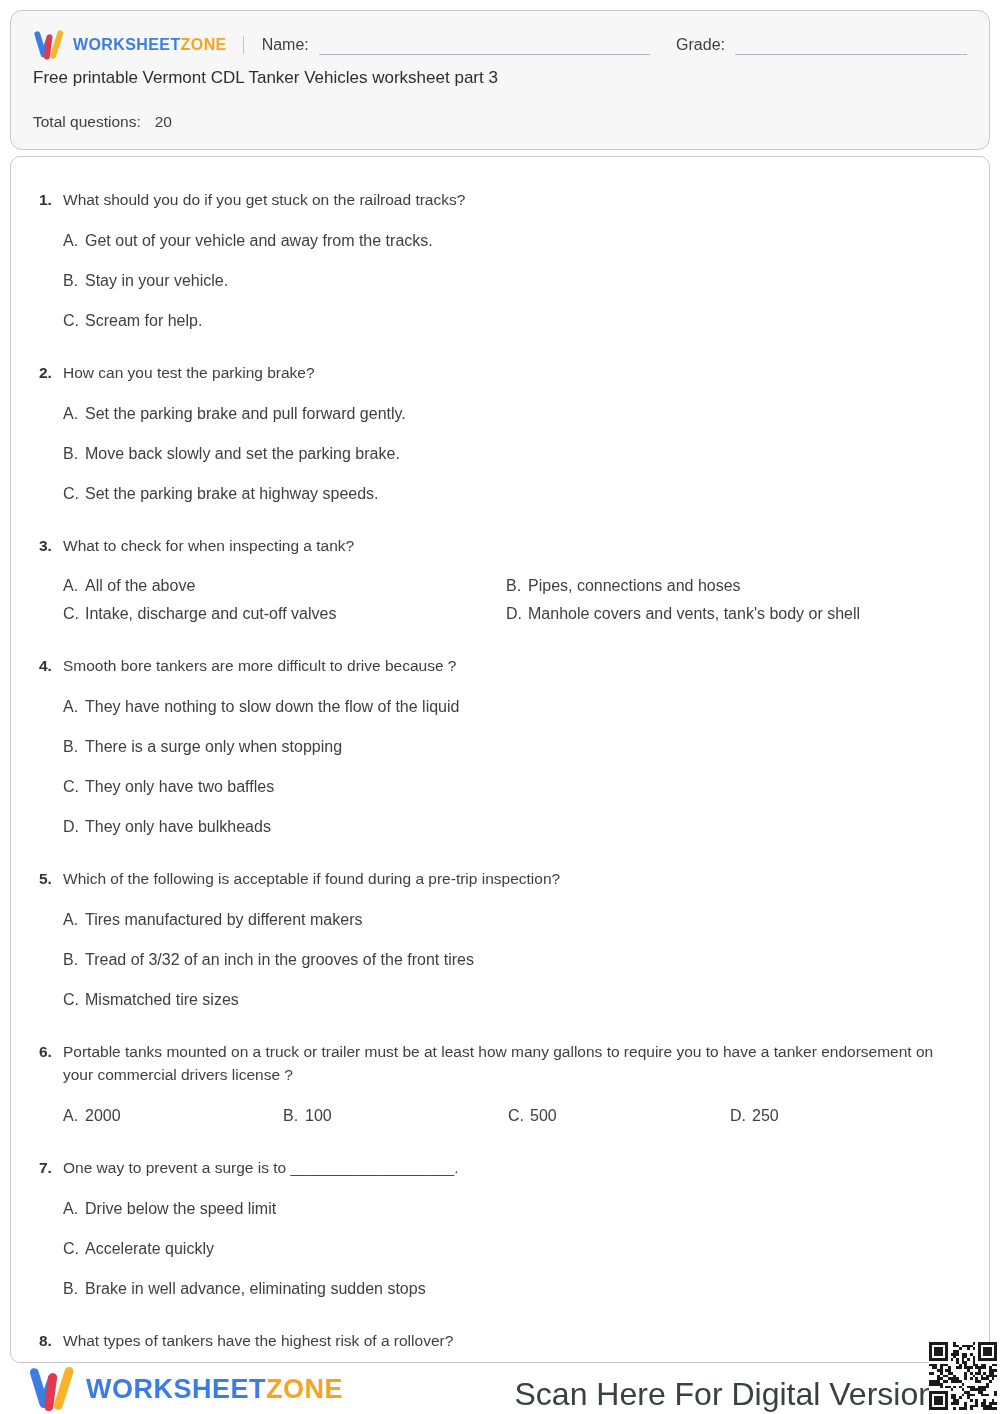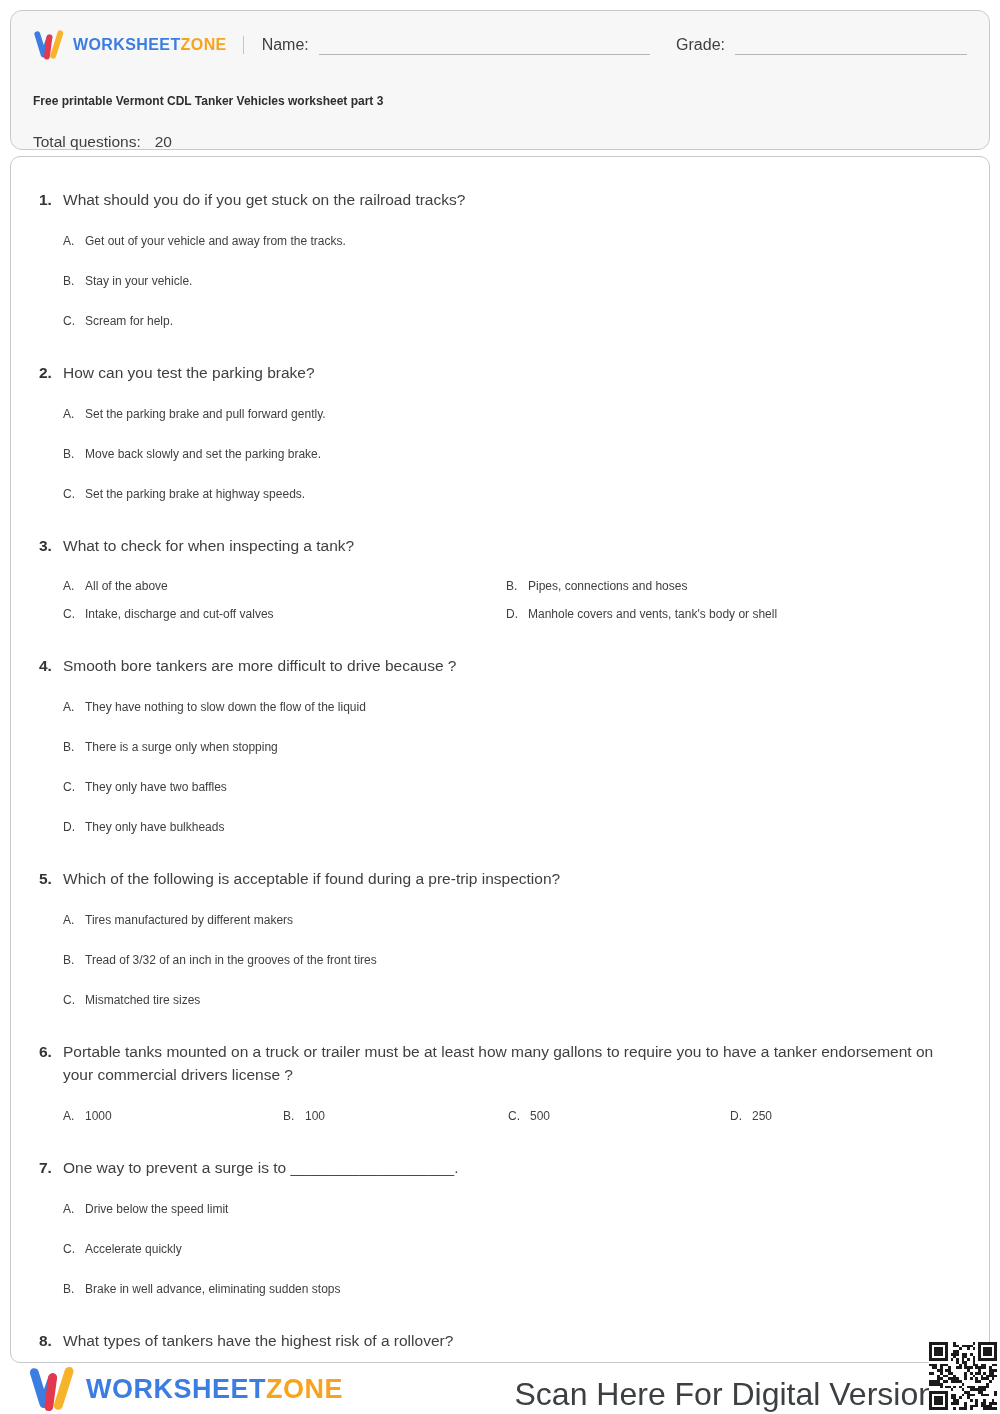--- a/index.html
+++ b/index.html
@@ -24,39 +24,39 @@
   .header-row{display:flex;align-items:center;height:34px;}
   .logo{display:flex;align-items:center;gap:8px;flex:0 0 auto;}
   .logo-word{font-weight:bold;font-size:16px;letter-spacing:.4px;white-space:nowrap;}
   .logo-word .w1{color:#3b7de0;}
   .logo-word .w2{color:#f6a41f;}
   .v-sep{width:1px;height:18px;background:#c2c4c8;margin:0 18px 0 16px;}
   .field-label{font-size:16px;color:#3f3f3f;text-align:center;}
   .write-line{border-bottom:1px solid #b3b6ba;height:18px;}
   .name-line{flex:1 1 auto;margin:0 26px 0 10px;max-width:372px;}
   .grade-line{width:232px;margin-left:10px;}
-  .doc-title{margin-top:32px;font-size:12px;font-weight:bold;color:#2e2e2e;}
+  .doc-title{margin-top:6px;font-size:17px;font-weight:normal;color:#2e2e2e;}
   .doc-total{margin-top:25px;font-size:15.5px;color:#3f3f3f;}
   .doc-total .total-value{margin-left:14px;}
   
   .questions-card{
     box-sizing:border-box;
     margin:6px 10px 0 10px;
     height:1207px;
     background:#ffffff;
     border:1px solid #c7c9cc;
     border-radius:10px;
     padding:31px 30px 0 28px;
     overflow:hidden;
   }
   .question{margin-bottom:30px;}
   .q-line{display:flex;font-size:15.5px;line-height:23px;}
   .q-num{font-weight:bold;flex:0 0 24px;color:#333;}
   .q-text{flex:1 1 auto;color:#3f3f3f;}
-  .option{font-size:12px;line-height:20px;color:#3f3f3f;}
+  .option{font-size:16px;line-height:20px;color:#3f3f3f;}
   .opt-letter{display:inline-block;min-width:22px;}
   .options{margin-left:24px;}
   .options.layout-stack .option{margin-top:20px;}
   .options.layout-grid2{display:grid;grid-template-columns:443px 1fr;row-gap:8px;margin-top:19px;}
   .options.layout-grid4{display:grid;grid-template-columns:220px 225px 222px 1fr;margin-top:20px;}
   
   .footer-logo{position:absolute;left:28px;top:1366px;display:flex;align-items:center;gap:10px;}
   .footer-logo .logo-word{font-size:27px;letter-spacing:.5px;}
   .scan-text{position:absolute;right:64px;top:1376px;font-size:32px;color:#3c4043;white-space:nowrap;}
   .qr{position:absolute;right:3px;top:1342px;width:68px;height:68px;background:#ffffff;}
@@ -146,21 +146,21 @@
           <div class="option"><span class="opt-letter">B.</span><span>Tread of 3/32 of an inch in the grooves of the front tires</span></div>
           <div class="option"><span class="opt-letter">C.</span><span>Mismatched tire sizes</span></div>
         </div>
       </div>
       <div class="question">
         <div class="q-line">
           <span class="q-num">6.</span>
           <span class="q-text">Portable tanks mounted on a truck or trailer must be at least how many gallons to require you to have a tanker endorsement on your commercial drivers license ?</span>
         </div>
         <div class="options layout-grid4">
-          <div class="option"><span class="opt-letter">A.</span><span>1000</span></div>
+          <div class="option"><span class="opt-letter">A.</span><span>2000</span></div>
           <div class="option"><span class="opt-letter">B.</span><span>100</span></div>
           <div class="option"><span class="opt-letter">C.</span><span>500</span></div>
           <div class="option"><span class="opt-letter">D.</span><span>250</span></div>
         </div>
       </div>
       <div class="question">
         <div class="q-line">
           <span class="q-num">7.</span>
           <span class="q-text">One way to prevent a surge is to ___________________.</span>
         </div>

